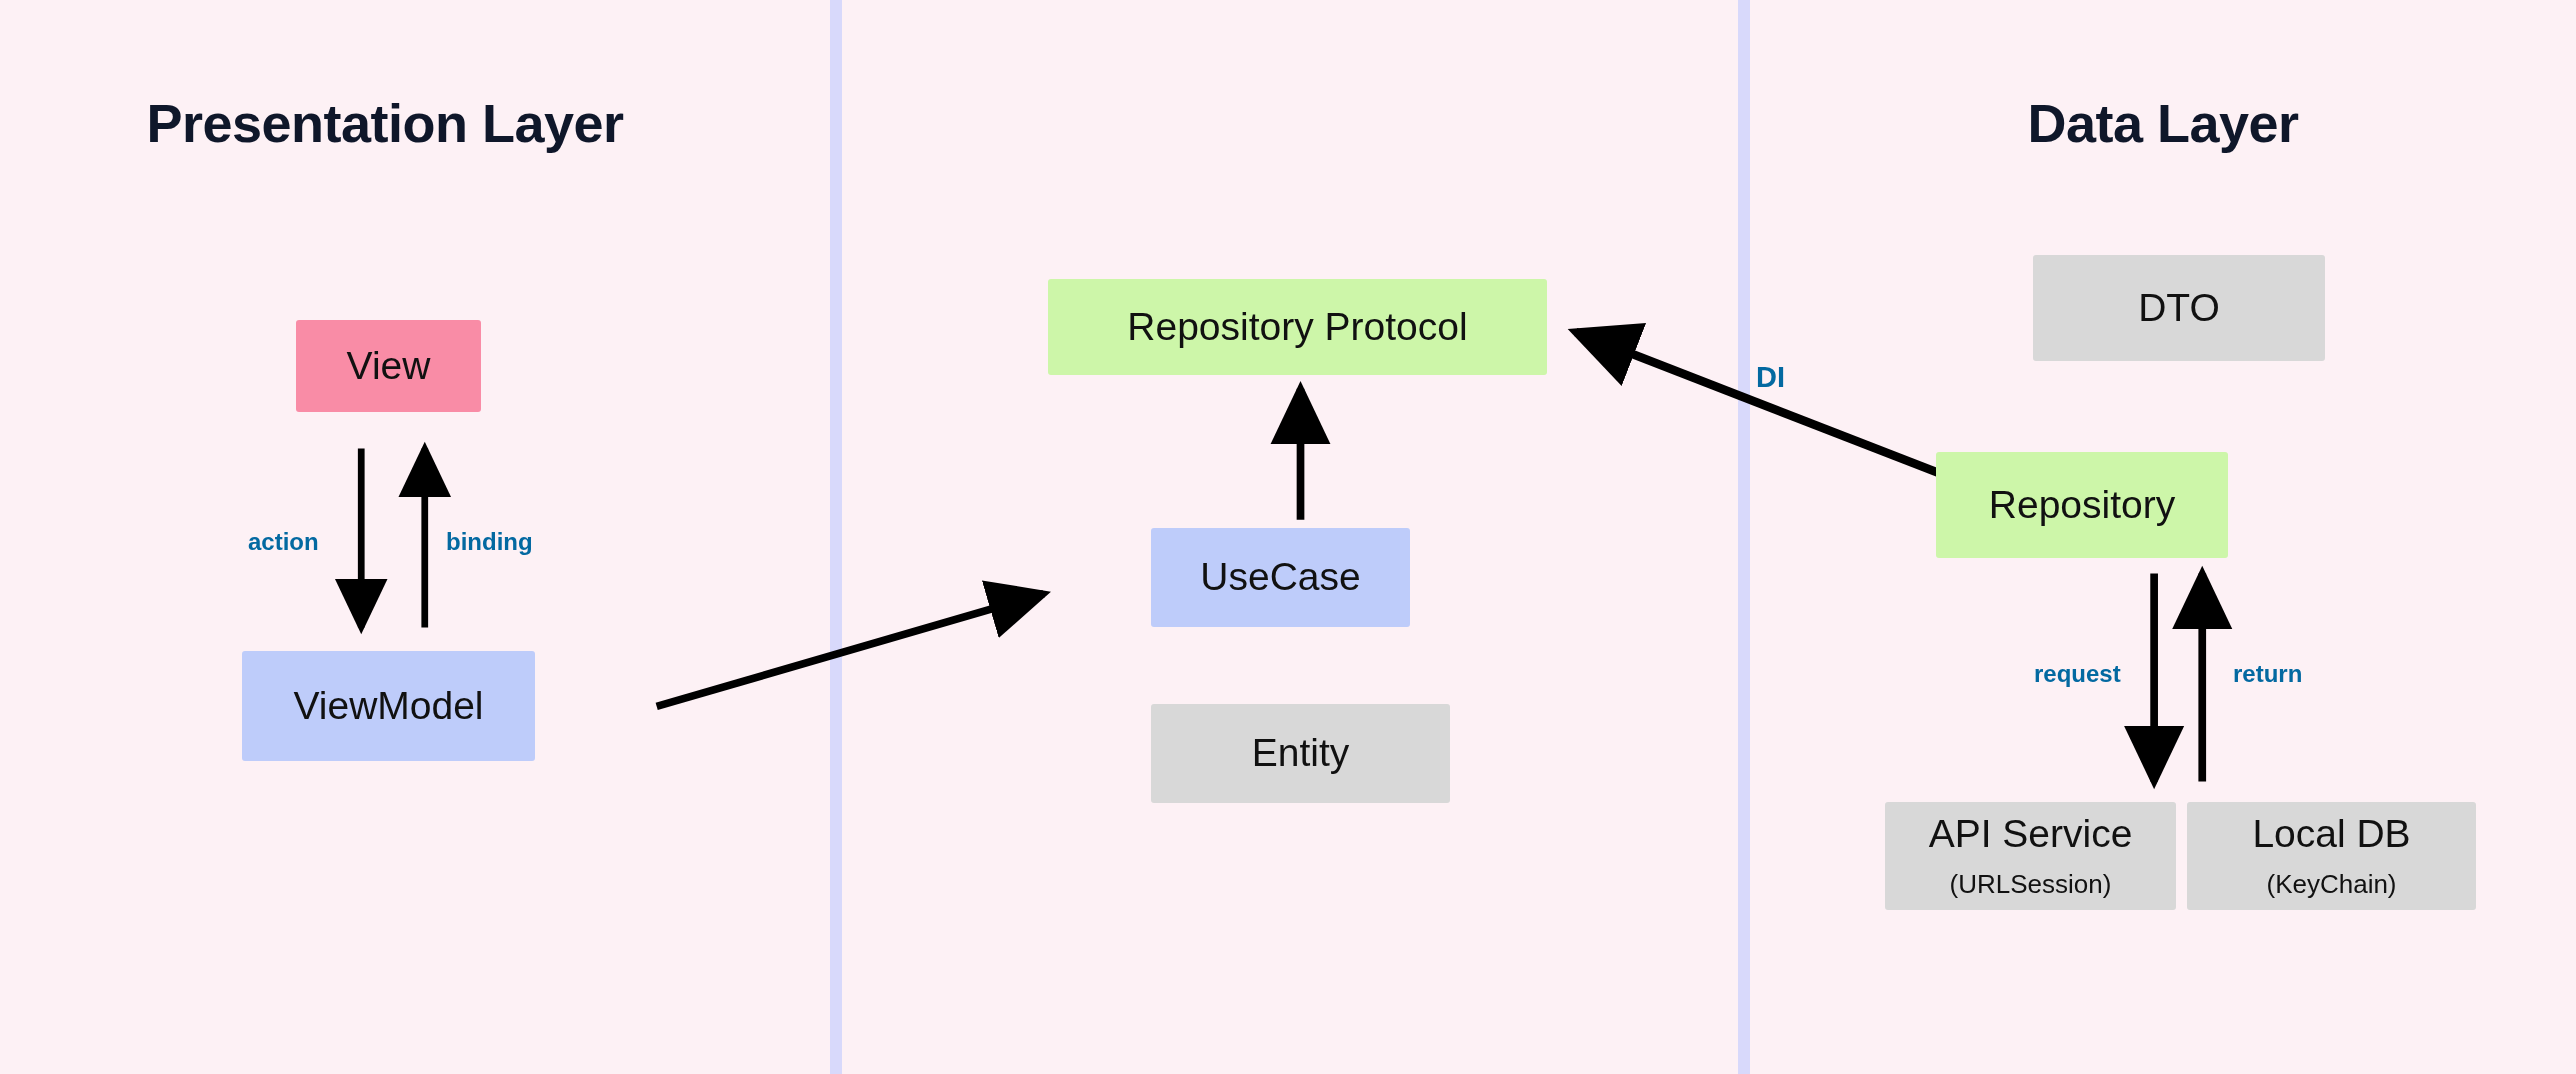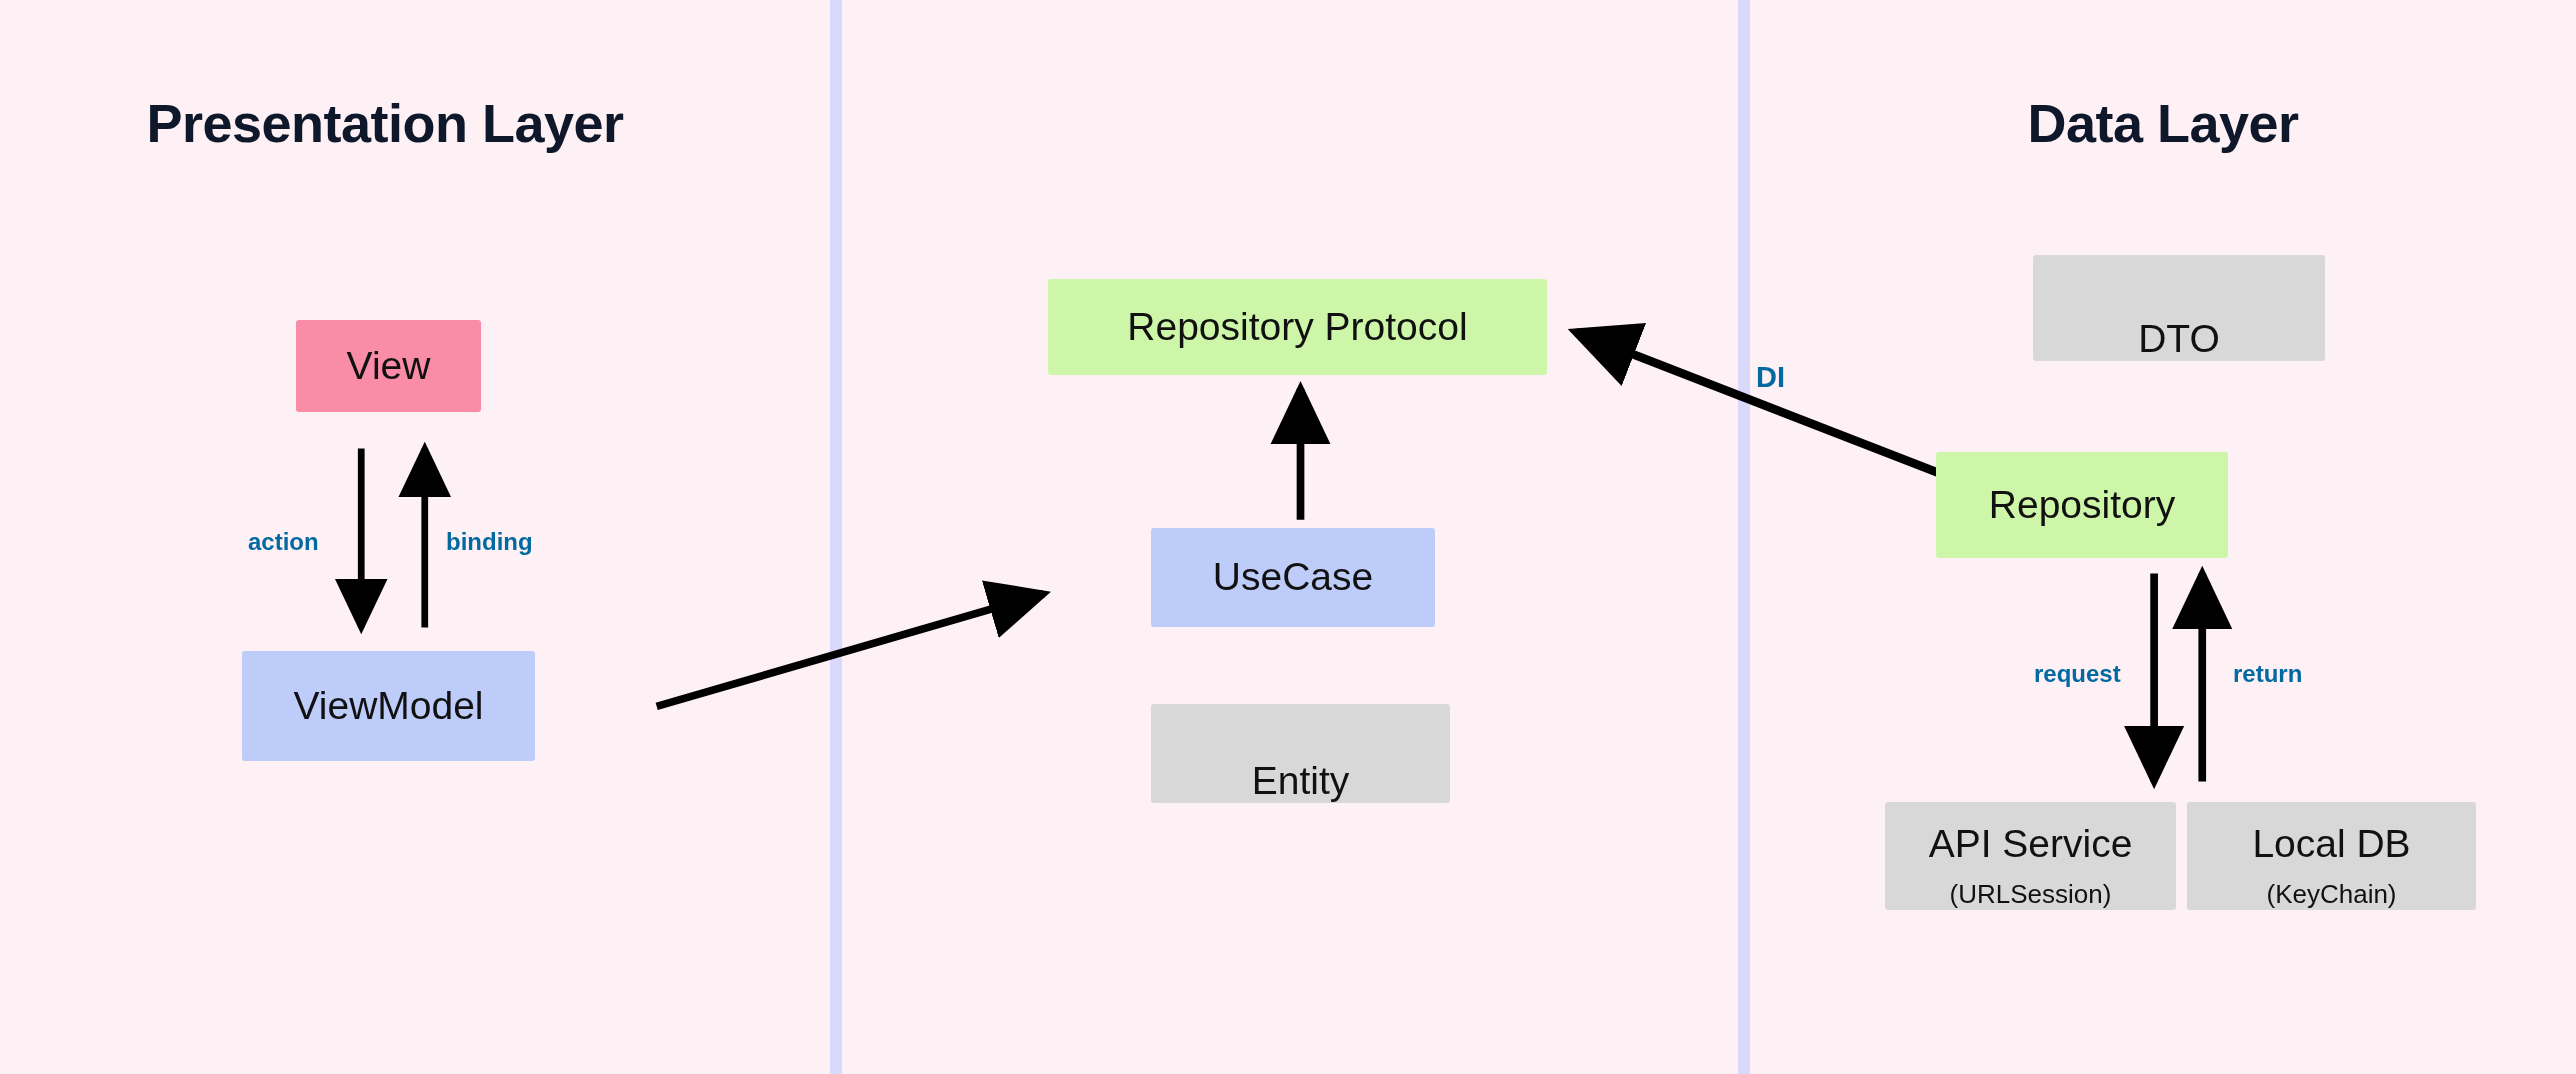--- a/index.html
+++ b/index.html
@@ -52,33 +52,33 @@
     color: #111111;
     font-family: "Liberation Sans", sans-serif;
     font-size: 39px;
     line-height: 1.1;
     text-align: center;
     white-space: nowrap;
   }
   .node.pink  { background: #F98CA6; }
   .node.blue  { background: #BECCFA; }
   .node.green { background: #CDF6A9; }
-  .node.grey  { background: #D8D8D8; justify-content: flex-end; }
+  .node.grey  { background: #D8D8D8; }
 
   .node .sub {
     font-size: 26px;
     line-height: 1.15;
     margin-top: 14px;
   }
 
   
   #node-view            { left: 296px;  top: 320px; width: 185px; height: 92px; }
   #node-viewmodel       { left: 242px;  top: 651px; width: 293px; height: 110px; }
   #node-repo-protocol   { left: 1048px; top: 279px; width: 499px; height: 96px; }
-  #node-usecase         { left: 1151px; top: 528px; width: 284px; height: 99px; }
+  #node-usecase         { left: 1151px; top: 528px; width: 259px; height: 99px; }
   #node-entity          { left: 1151px; top: 704px; width: 299px; height: 99px; }
   #node-dto             { left: 2033px; top: 255px; width: 292px; height: 106px; }
   #node-repository      { left: 1936px; top: 452px; width: 292px; height: 106px; }
   #node-api-service     { left: 1885px; top: 802px; width: 291px; height: 108px; }
   #node-local-db        { left: 2187px; top: 802px; width: 289px; height: 108px; }
 
   .edge-label {
     position: absolute;
     font-family: "Liberation Sans", sans-serif;
     font-weight: bold;

